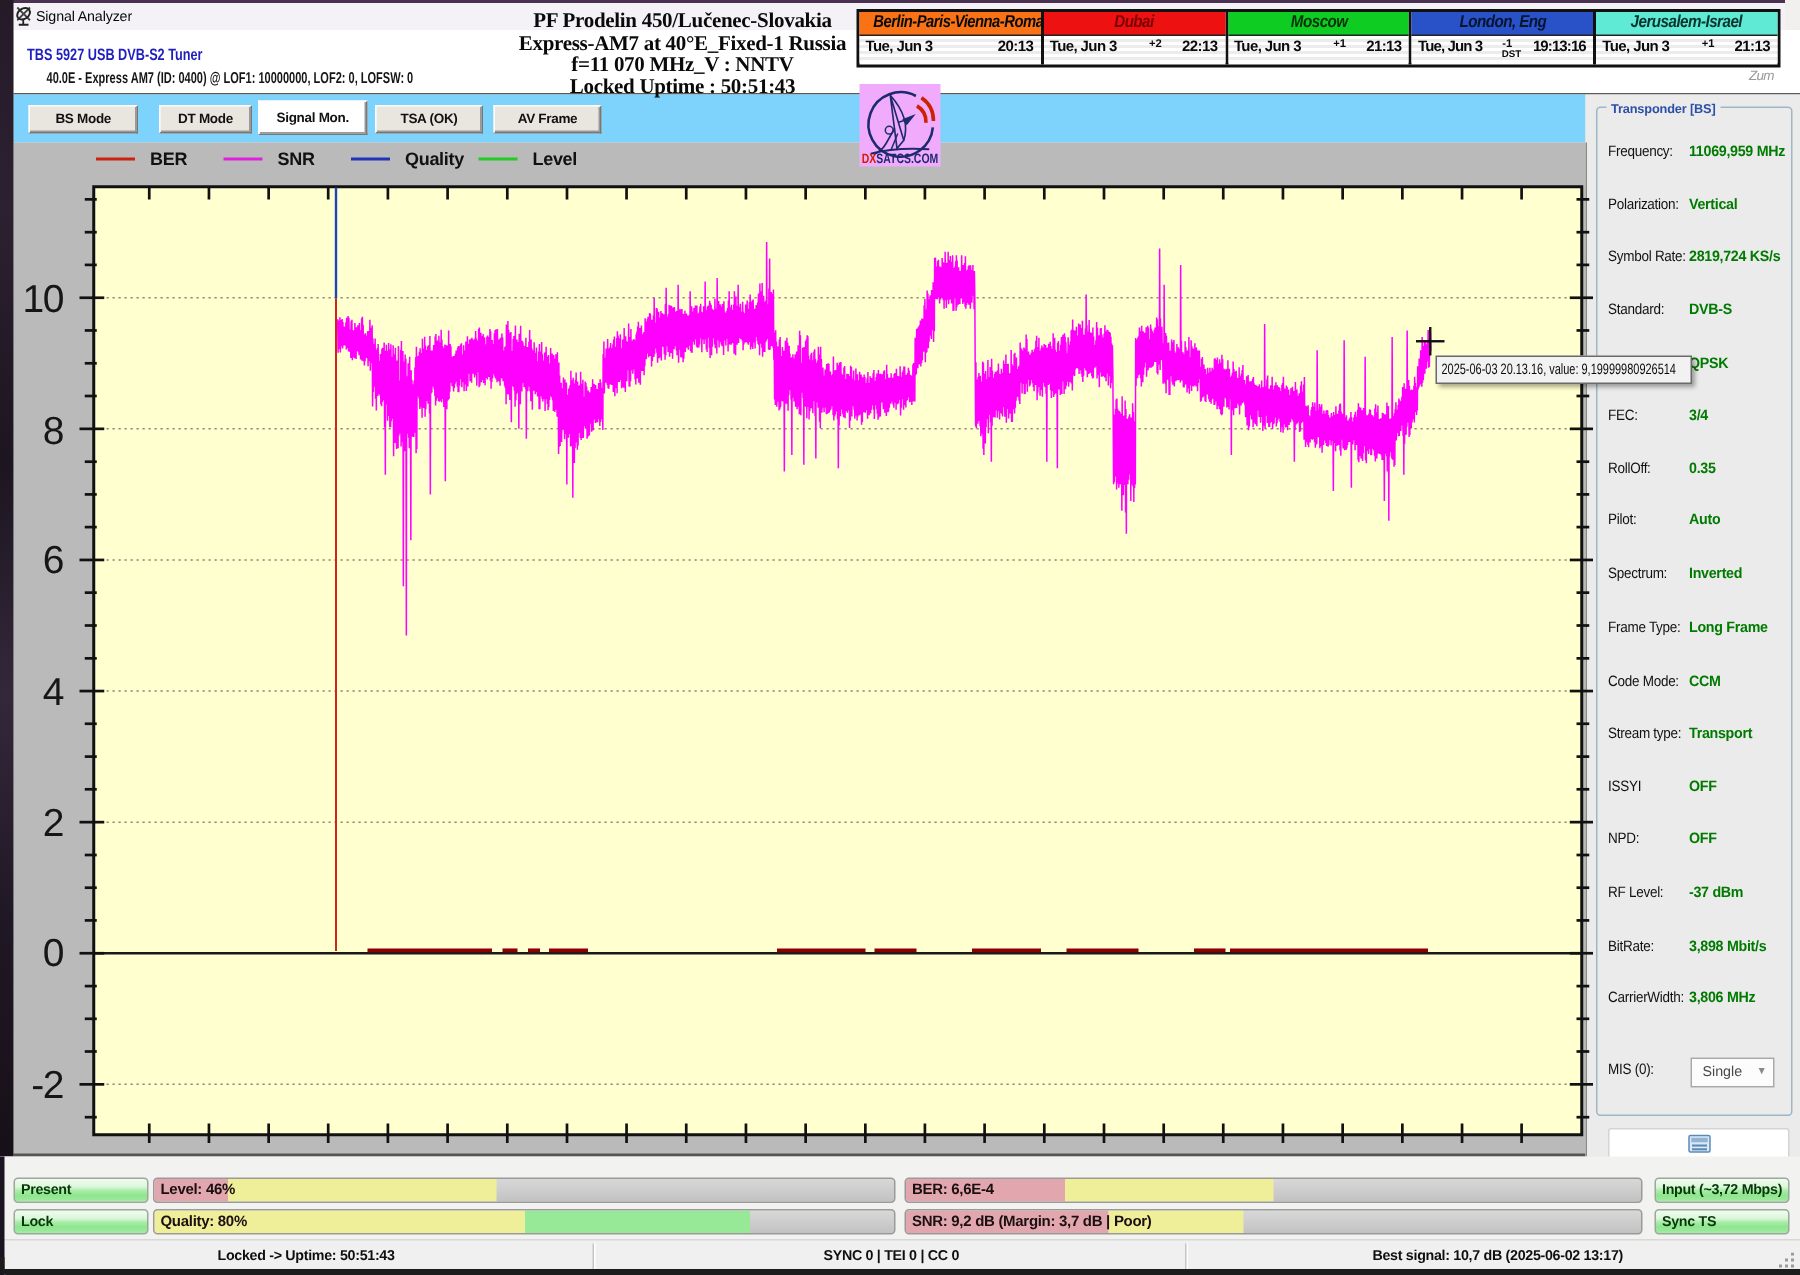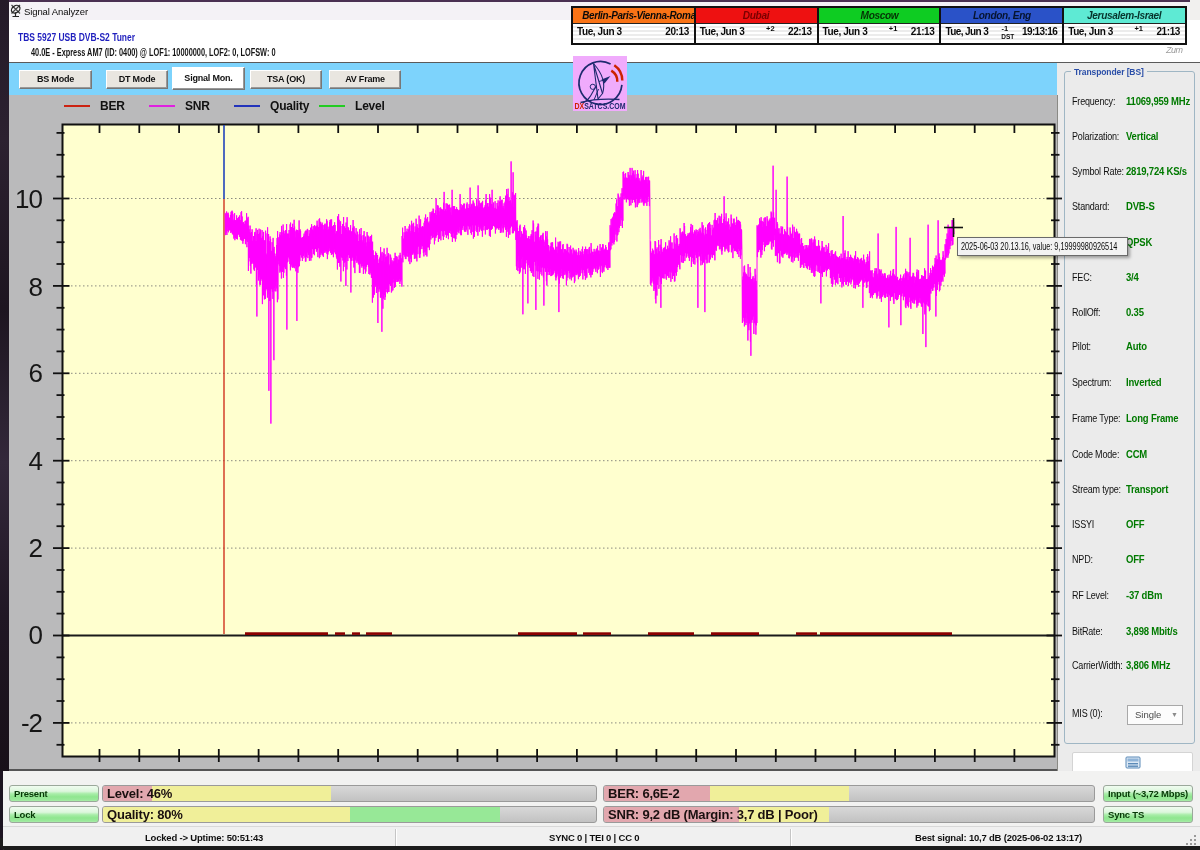--- a/index.html
+++ b/index.html
@@ -44,21 +44,21 @@
 .leg{position:absolute;top:105px;height:2px;width:26px}
 .legt{position:absolute;top:99px;font-size:12px;font-weight:bold;color:#111;letter-spacing:-0.2px}
 .ylab{position:absolute;font-size:26px;color:#161616;width:45px;text-align:right;letter-spacing:-1px}
 
 #tip{left:957px;top:237px;width:171px;height:19px;background:#f2f2f2;border:1px solid #6a6a6a;box-shadow:2px 2px 3px rgba(0,0,0,0.35);font-size:10px;color:#0a0a0a;line-height:17px;padding-left:3px;letter-spacing:0;white-space:nowrap;z-index:30}
 
 #brows{left:0px;top:771px;width:1200px;height:55px;background:#f2f2f1}
 .gbtn{position:absolute;height:17px;border:1px solid #9ba89b;border-radius:3px;background:linear-gradient(180deg,#f0fcf0 0%,#dcf6dc 35%,#a8eda8 52%,#8fe68f 72%,#99e899 90%,#a8eda8 100%);font-size:9.5px;font-weight:bold;color:#063806;letter-spacing:-0.2px;line-height:15px;padding-left:4px;white-space:nowrap}
 .pbar{position:absolute;height:17px;border:1px solid #9a9a9a;border-radius:3px;background:linear-gradient(180deg,#d8d8d8,#c2c2c2);overflow:hidden}
 .pseg{position:absolute;top:0;height:15px}
-.pbar .lab{position:absolute;left:4px;top:0px;font-size:13px;font-weight:bold;color:#1a1010;line-height:15px;letter-spacing:-0.2px;white-space:nowrap}
+.pbar .lab{position:absolute;left:4px;top:0px;font-size:10px;font-weight:bold;color:#1a1010;line-height:15px;letter-spacing:-0.2px;white-space:nowrap}
 
 #sbar{left:0;top:826px;width:1200px;height:22px;background:#f0f0f0;border-top:1px solid #d8d8d8}
 .stxt{position:absolute;top:5px;font-size:9.5px;font-weight:bold;color:#0f0f0f;letter-spacing:-0.2px}
 .sdiv{position:absolute;top:2px;width:1px;height:18px;background:#c5c5c5;box-shadow:1px 0 0 #fff}
 
 #mis{left:1127px;top:705px;width:56px;height:20px;background:#fcfcfc;border:1px solid #a8a8a8;font-size:9.5px;color:#4a4a4a;line-height:18px;padding-left:7px}
 #misv{left:1171px;top:705px;width:13px;height:20px;color:#8a8a8a;font-size:7px;line-height:20px}
 #savebtn{left:1072px;top:752px;width:121px;height:22px;background:#fff;border:1px solid #d4d4d4;border-radius:2px}
 
 #logo{left:573px;top:56px;width:54px;height:55px;background:#f0abfc;z-index:20}
@@ -71,20 +71,21 @@
         <ellipse cx="6.7" cy="6.2" rx="4.6" ry="3.4" fill="none" stroke="#222" stroke-width="1.3" transform="rotate(-35 6.7 6.2)"></ellipse>
         <path d="M6.5 9.5 L6.5 13 M3.5 13.5 L10 13.5" stroke="#222" stroke-width="1.2"></path>
       </svg>
       <div class="abs t">Signal Analyzer</div>
     </div>
 <div class="abs" id="hdr"></div>
 <div class="abs" id="hdrline"></div>
 <div class="abs" id="topline"></div>
 <div class="abs tbs1">TBS 5927 USB DVB-S2 Tuner</div>
 <div class="abs tbs2">40.0E - Express AM7 (ID: 0400) @ LOF1: 10000000, LOF2: 0, LOFSW: 0</div>
+<div class="abs" id="head4">PF Prodelin 450/Lučenec-Slovakia<br>Express-AM7 at 40°E_Fixed-1 Russia<br>f=11 070 MHz_V : NNTV<br>Locked Uptime : 50:51:43</div>
 <div class="abs" id="clocks">
 <div class="clk">
         <div class="clkh" style="background:#f97316;color:#0a0a0a"><span style="transform:scaleX(0.86)">Berlin-Paris-Vienna-Roma</span></div>
         <div class="clkb">
           <span class="d">Tue, Jun 3</span>
           <span class="t">20:13</span>
         </div>
       </div>
 <div class="clk">
         <div class="clkh" style="background:#ee1111;color:#7a0000"><span>Dubai</span></div>
@@ -355,21 +356,21 @@
 <div class="abs" id="brows">
 <div class="abs gbtn" style="left:9px;top:14px;width:90px">Present</div>
 <div class="abs pbar" style="left:102px;top:14px;width:495px">
         <div class="pseg" style="left:0;width:49px;background:#e2a7ae"></div>
         <div class="pseg" style="left:49px;width:179px;background:#f0ef99"></div>
         <span class="lab">Level: 46%</span>
       </div>
 <div class="abs pbar" style="left:603px;top:14px;width:492px">
         <div class="pseg" style="left:0;width:106px;background:#e2a7ae"></div>
         <div class="pseg" style="left:106px;width:139px;background:#f0ef99"></div>
-        <span class="lab">BER: 6,6E-2</span>
+        <span class="lab">BER: 6,6E-4</span>
       </div>
 <div class="abs gbtn" style="left:1103px;top:14px;width:90px">Input (~3,72 Mbps)</div>
 <div class="abs gbtn" style="left:9px;top:35px;width:90px">Lock</div>
 <div class="abs pbar" style="left:102px;top:35px;width:495px">
         <div class="pseg" style="left:0;width:247px;background:#f0ef99"></div>
         <div class="pseg" style="left:247px;width:150px;background:#97e897"></div>
         <span class="lab">Quality: 80%</span>
       </div>
 <div class="abs pbar" style="left:603px;top:35px;width:492px">
         <div class="pseg" style="left:0;width:135px;background:#e2a7ae"></div>

